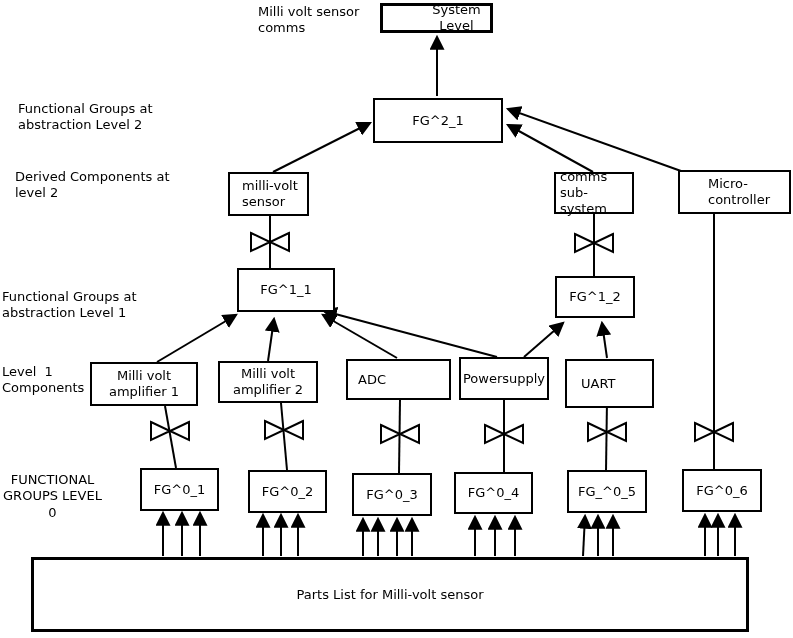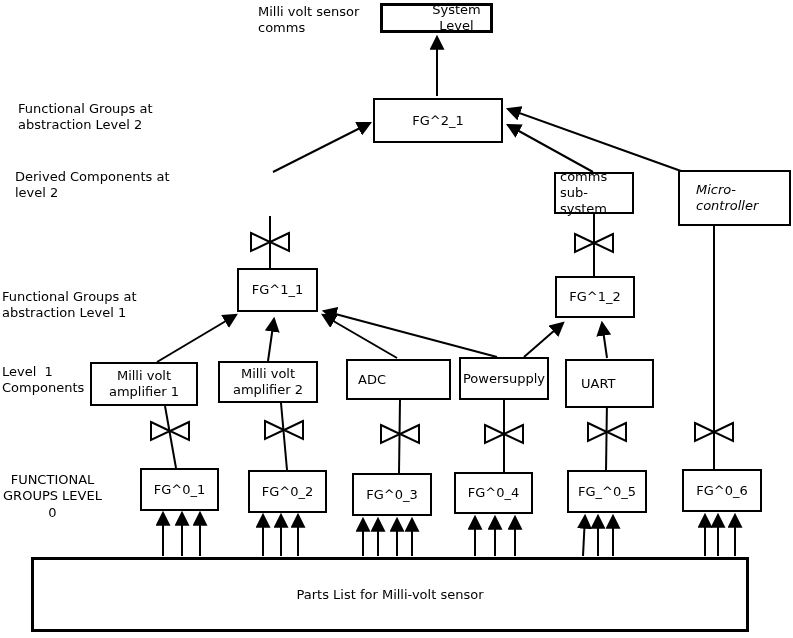--- a/index.html
+++ b/index.html
@@ -108,23 +108,24 @@
 
   <div class="rowlabel" style="left:258px;top:4px;width:120px;">Milli volt sensor comms</div>
   <div class="rowlabel" style="left:18px;top:101px;width:152px;">Functional Groups at abstraction Level 2</div>
   <div class="rowlabel" style="left:15px;top:169px;width:172px;">Derived Components at level 2</div>
   <div class="rowlabel" style="left:2px;top:289px;width:152px;">Functional Groups at abstraction Level 1</div>
   <div class="rowlabel" style="left:2px;top:364px;width:115px;">Level  1 Components</div>
   <div class="rowlabel" style="left:0px;top:472px;width:105px;text-align:center;">FUNCTIONAL GROUPS LEVEL 0</div>
 
   <div class="node thick" style="left:380px;top:3px;width:113px;height:30px;padding-left:40px;">System Level</div>
   <div class="node" style="left:373px;top:98px;width:130px;height:45px;">FG^2_1</div>
+  <div class="node left" style="left:228px;top:172px;width:81px;height:44px;padding-left:12px;">milli-volt sensor</div>
   <div class="node left" style="left:554px;top:172px;width:80px;height:42px;padding-left:4px;">comms sub-system</div>
-  <div class="node left" style="left:678px;top:170px;width:113px;height:56px;padding-left:16px;font-style:italic;">Micro-controller</div>
-  <div class="node" style="left:237px;top:268px;width:81px;height:44px;">FG^1_1</div>
+  <div class="node left" style="left:678px;top:170px;width:113px;height:44px;padding-left:28px;">Micro-controller</div>
+  <div class="node" style="left:237px;top:268px;width:98px;height:44px;">FG^1_1</div>
   <div class="node" style="left:555px;top:276px;width:80px;height:42px;">FG^1_2</div>
   <div class="node" style="left:90px;top:362px;width:108px;height:44px;">Milli volt amplifier 1</div>
   <div class="node" style="left:218px;top:361px;width:100px;height:42px;">Milli volt amplifier 2</div>
   <div class="node left" style="left:346px;top:359px;width:105px;height:41px;padding-left:10px;">ADC</div>
   <div class="node" style="left:459px;top:357px;width:90px;height:43px;">Powersupply</div>
   <div class="node left" style="left:565px;top:359px;width:89px;height:49px;padding-left:14px;">UART</div>
   <div class="node" style="left:140px;top:468px;width:79px;height:43px;">FG^0_1</div>
   <div class="node" style="left:248px;top:470px;width:79px;height:43px;">FG^0_2</div>
   <div class="node" style="left:352px;top:473px;width:80px;height:43px;">FG^0_3</div>
   <div class="node" style="left:454px;top:472px;width:79px;height:42px;">FG^0_4</div>

